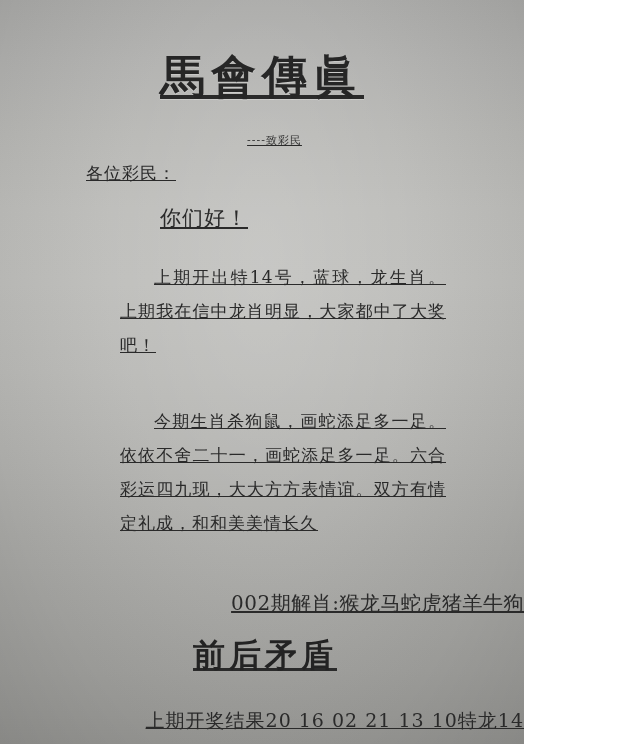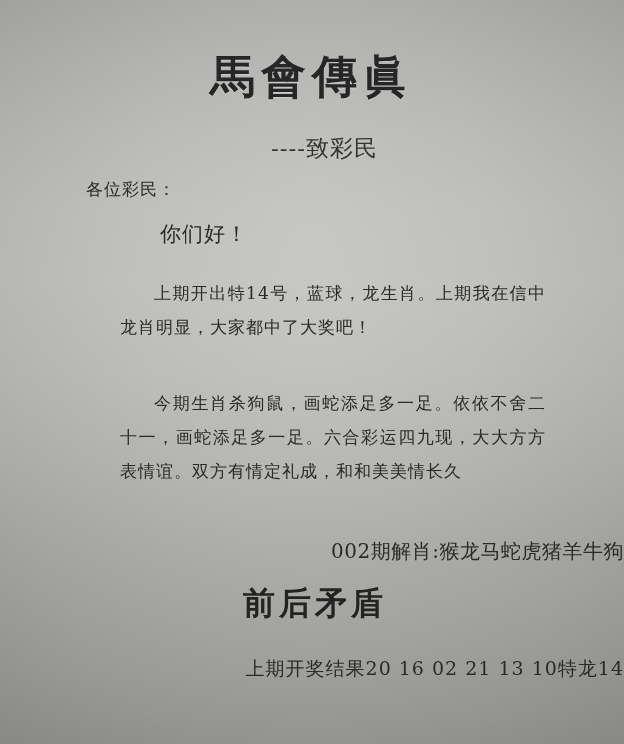--- a/index.html
+++ b/index.html
@@ -7,38 +7,39 @@
     padding: 0;
   }
   body {
     width: 624px;
     height: 744px;
     font-family: "DejaVu Serif", "Liberation Serif", serif;
     overflow: hidden;
   }
   #page {
     position: relative;
-    width: 624px;
+    width: 524px;
     height: 744px;
     box-sizing: border-box;
     background:
       linear-gradient(180deg,
         #a9a9a7 0%,
         #b0b0ae 8%,
         #b7b7b4 18%,
         #bcbcb9 28%,
         #bdbdba 38%,
         #b9b9b6 50%,
         #b2b2af 62%,
         #ababa8 72%,
         #a5a5a2 82%,
         #a0a09d 90%,
         #9b9b98 96%,
         #979794 100%);
     color: #2a2a2a;
+    text-decoration: underline;
   }
   #page::before {
     content: "";
     position: absolute;
     left: 0; top: 0; right: 0; bottom: 0;
     background:
       radial-gradient(ellipse at 50% 35%, rgba(255,255,255,0.16) 0%, rgba(255,255,255,0.05) 40%, rgba(0,0,0,0.04) 75%, rgba(0,0,0,0.10) 100%);
     pointer-events: none;
   }
   .content {
@@ -52,21 +53,21 @@
     font-size: 45px;
     font-weight: bold;
     letter-spacing: 6px;
     color: #262626;
     padding-top: 47px;
     text-shadow: 0 1px 0 rgba(255,255,255,0.25);
   }
 
   .subtitle {
     text-align: center;
-    font-size: 23px;
+    font-size: 11px;
     color: #333;
     margin-top: 26px;
     letter-spacing: 1px;
     padding-left: 25px;
   }
 
   .salutation {
     font-size: 17px;
     margin-top: 14px;
     padding-left: 86px;

